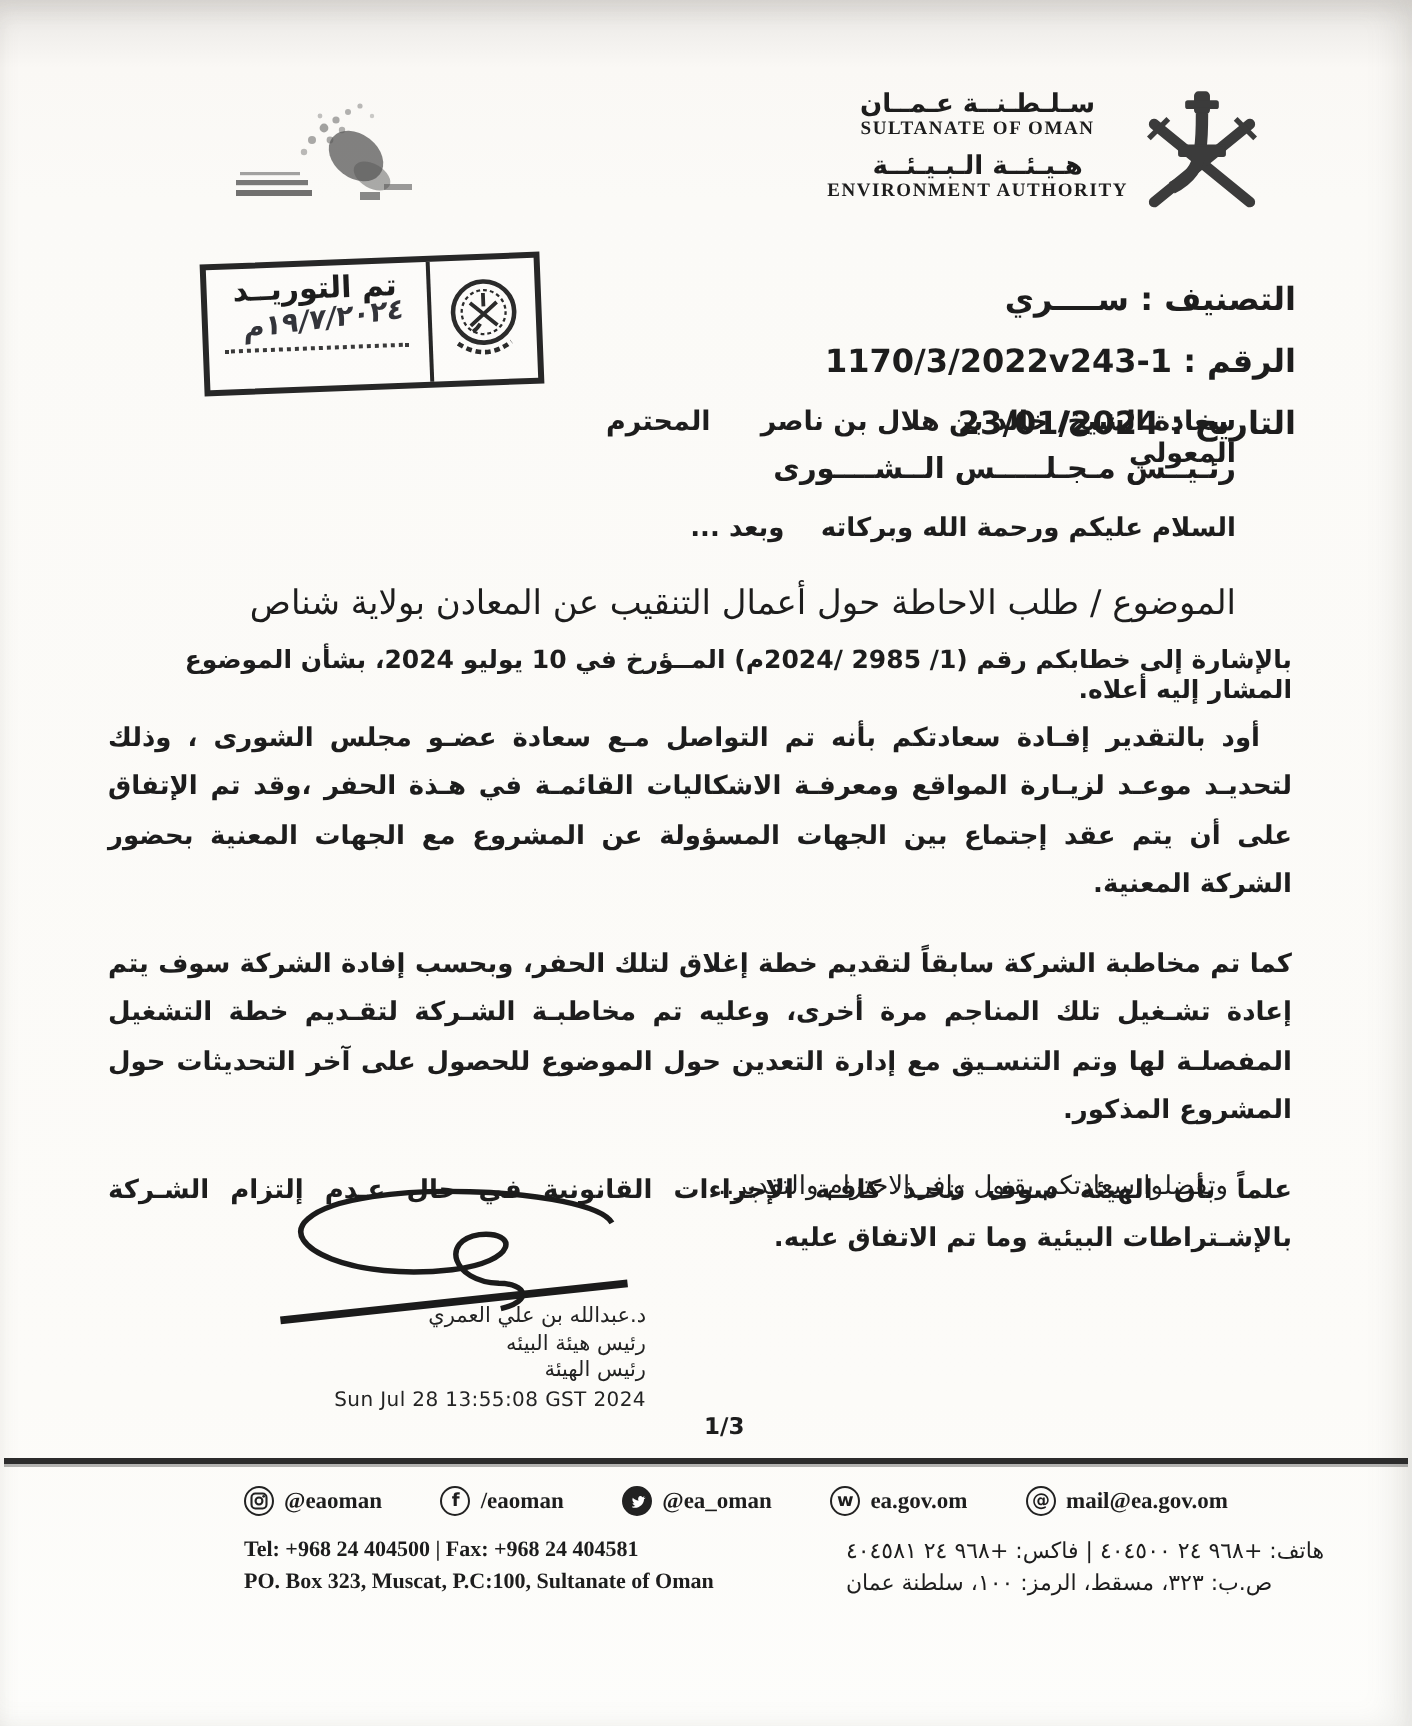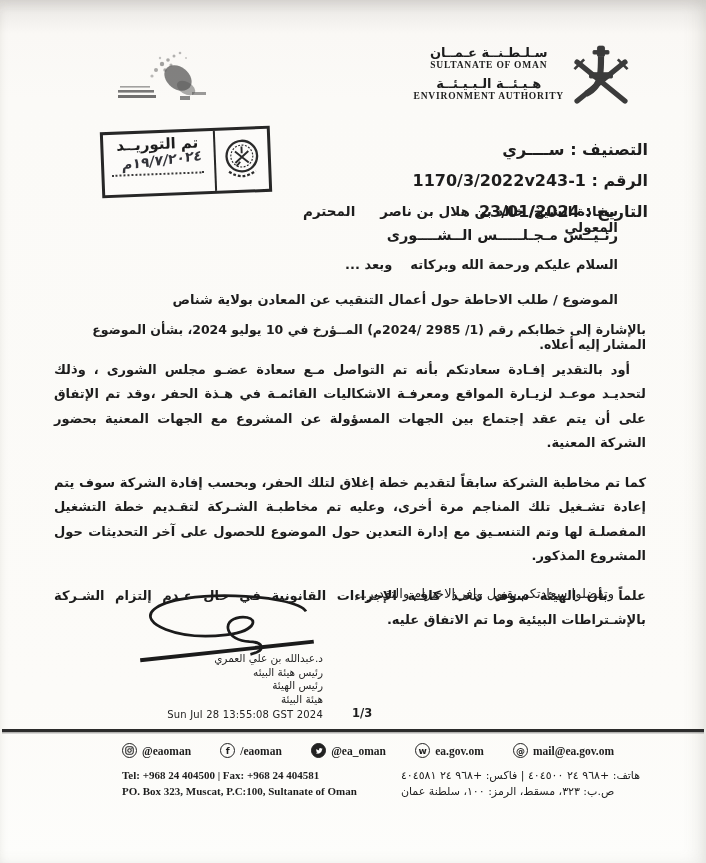--- a/index.html
+++ b/index.html
@@ -38,41 +38,41 @@
     transform:rotate(-5deg) skewX(-10deg);letter-spacing:1px;white-space:nowrap;
   }
   
   .meta{position:absolute;top:134px;right:58px;direction:rtl;text-align:right;font-size:16px;font-weight:bold;line-height:1.95;}
   .meta .val{font-weight:bold;}
   
   .recipient-row{position:absolute;top:203px;right:88px;width:315px;display:flex;direction:rtl;justify-content:space-between;font-size:13.5px;font-weight:bold;}
   .recipient-title{position:absolute;top:227px;right:88px;font-size:14.5px;font-weight:bold;direction:rtl;letter-spacing:.5px;}
   .greeting{position:absolute;top:257px;right:88px;font-size:13px;font-weight:bold;direction:rtl;white-space:pre-wrap;}
   
-  .subject{position:absolute;top:292px;right:88px;font-size:13px;font-weight:bold;direction:rtl;}
+  .subject{position:absolute;top:292px;right:88px;font-size:17px;font-weight:normal;direction:rtl;}
   .reference{position:absolute;top:322px;right:60px;left:56px;font-size:12.5px;font-weight:bold;direction:rtl;text-align:right;}
   
   .body-text{position:absolute;top:358px;right:60px;left:54px;direction:rtl;}
   .para{font-size:13px;font-weight:bold;line-height:1.88;text-align:justify;margin:0 0 15px 0;}
   .para.indent{text-indent:16px;}
   .closing{position:absolute;top:586px;right:92px;font-size:13px;font-weight:normal;direction:rtl;}
   
   .sig-scribble{position:absolute;top:590px;left:133px;width:188px;height:78px;}
   .sig-block{position:absolute;top:652px;left:145px;width:178px;text-align:right;direction:rtl;font-size:10.5px;font-weight:normal;line-height:1.3;color:#232323;filter:blur(.2px);}
   .sig-ts{direction:ltr;font-size:10px;letter-spacing:.2px;margin-top:1px;}
   .pageno{position:absolute;top:706px;left:352px;font-size:11.5px;font-weight:bold;}
   
   .footer{position:absolute;left:0;right:0;top:729px;}
   .footer-rule{height:3px;background:#2c2c2c;margin:0 2px;box-shadow:0 1.5px 0 rgba(44,44,44,.35);}
   .social-row{display:flex;justify-content:space-between;align-items:center;padding:11px 92px 0 122px;}
   .social-item{display:flex;align-items:center;gap:5px;font-size:11.5px;font-weight:bold;font-family:"Liberation Serif","DejaVu Serif",serif;}
   .fico{width:15px;height:15px;border:1.4px solid #222;border-radius:50%;display:inline-flex;align-items:center;justify-content:center;font-size:9px;font-weight:bold;box-sizing:border-box;font-family:"DejaVu Sans",sans-serif;}
   .fico.filled{background:#222;color:#fff;border-color:#222;}
   .fico svg{display:block;}
-  .contact-row{display:flex;justify-content:space-between;padding:10px 66px 0 122px;}
+  .contact-row{display:flex;justify-content:space-between;padding:10px 44px 0 122px;}
   .contact-en{font-size:11px;font-weight:bold;line-height:1.45;font-family:"Liberation Serif","DejaVu Serif",serif;}
   .contact-ar{font-size:11px;font-weight:normal;line-height:1.45;direction:rtl;text-align:left;}
 </style>
 </head>
 <body>
 
 <div class="paper">
 
   <div class="smudge">
     <svg width="100" height="66" viewBox="0 0 100 66">
@@ -181,21 +181,20 @@
       <g fill="none" stroke="#1b1b1b">
         <path d="M176 22 C166 4 44 -2 20 20 C4 34 44 52 94 46 C128 42 128 26 108 28 C88 31 94 52 118 53 C132 53 136 62 119 66" stroke-width="2.8"></path>
         <path d="M6 72 L184 53" stroke-width="4"></path>
       </g>
     </svg>
   </div>
   <div class="sig-block">
     <div>د.عبدالله بن علي العمري</div>
     <div>رئيس هيئة البيئه</div>
     <div>رئيس الهيئة</div>
-    <div>هيئة البيئة</div>
     <div class="sig-ts">Sun Jul 28 13:55:08 GST 2024</div>
   </div>
 
   <div class="pageno">1/3</div>
 
   <div class="footer">
     <div class="footer-rule"></div>
 
     <div class="social-row">
       <div class="social-item">

